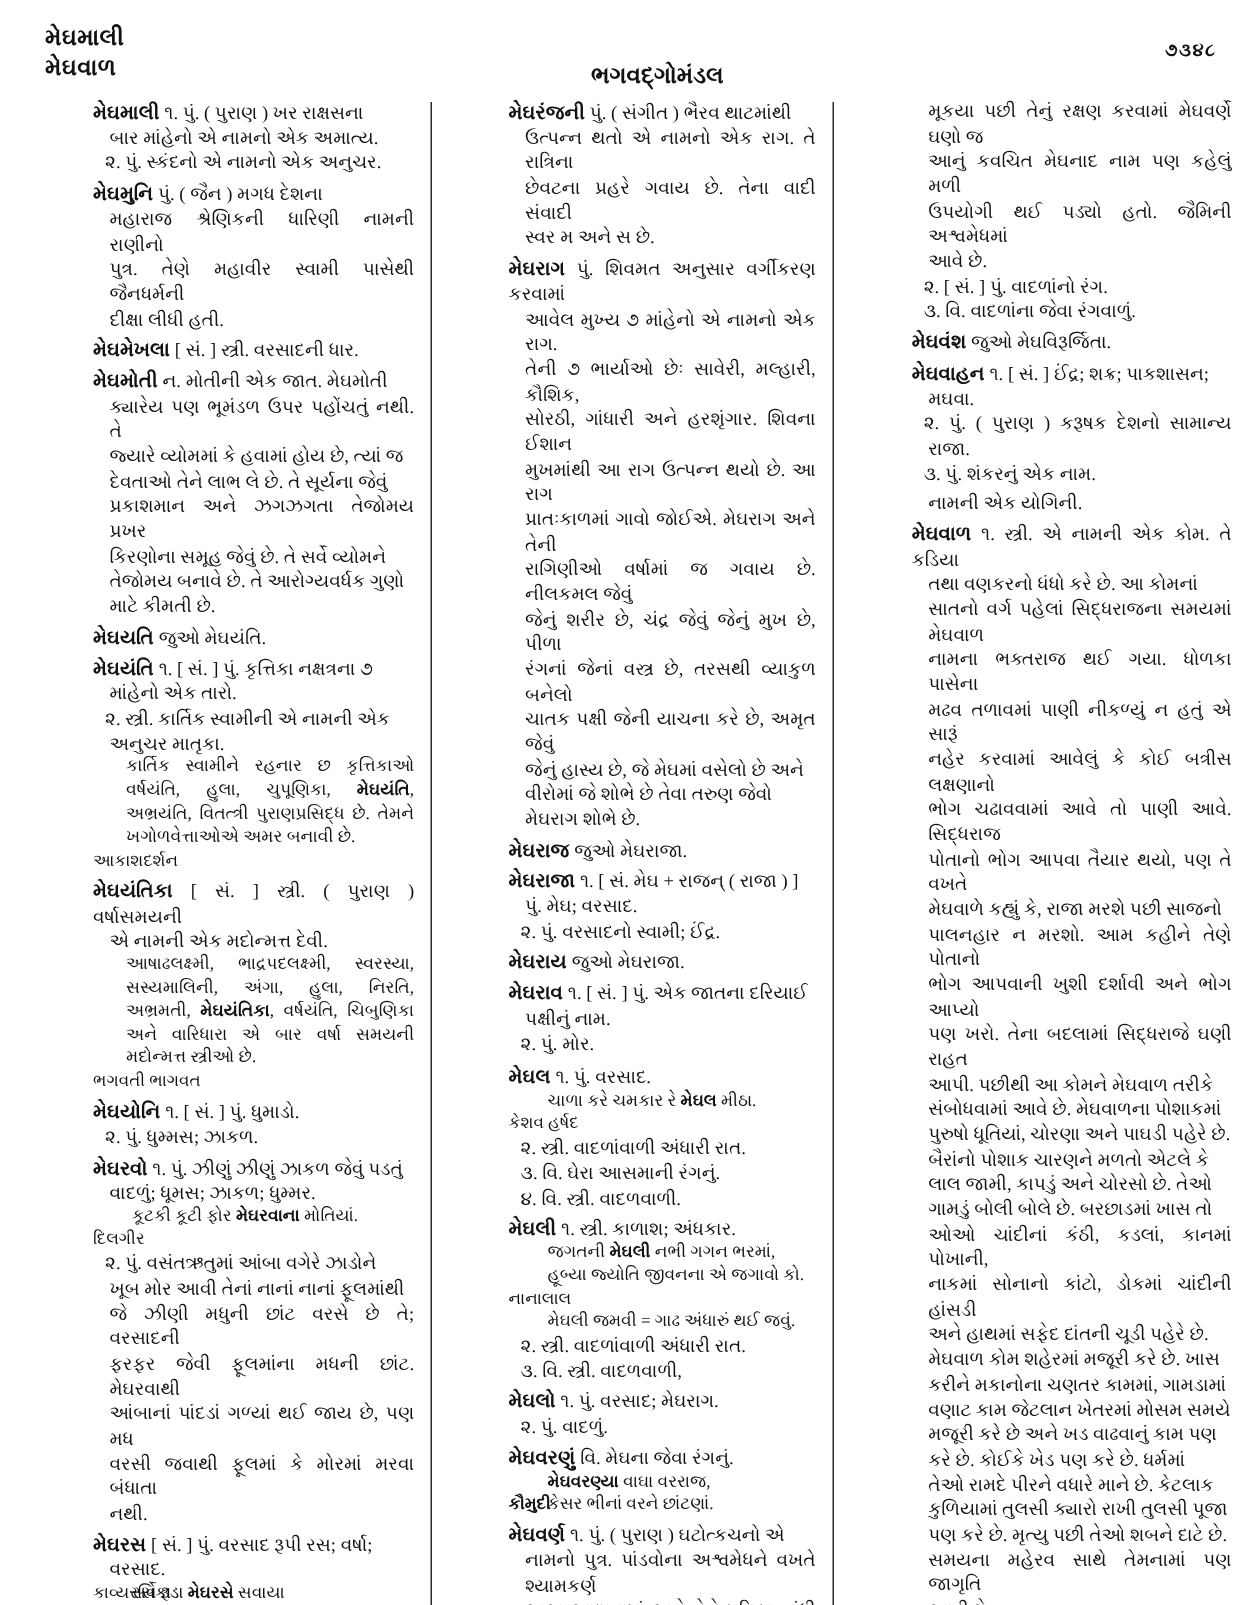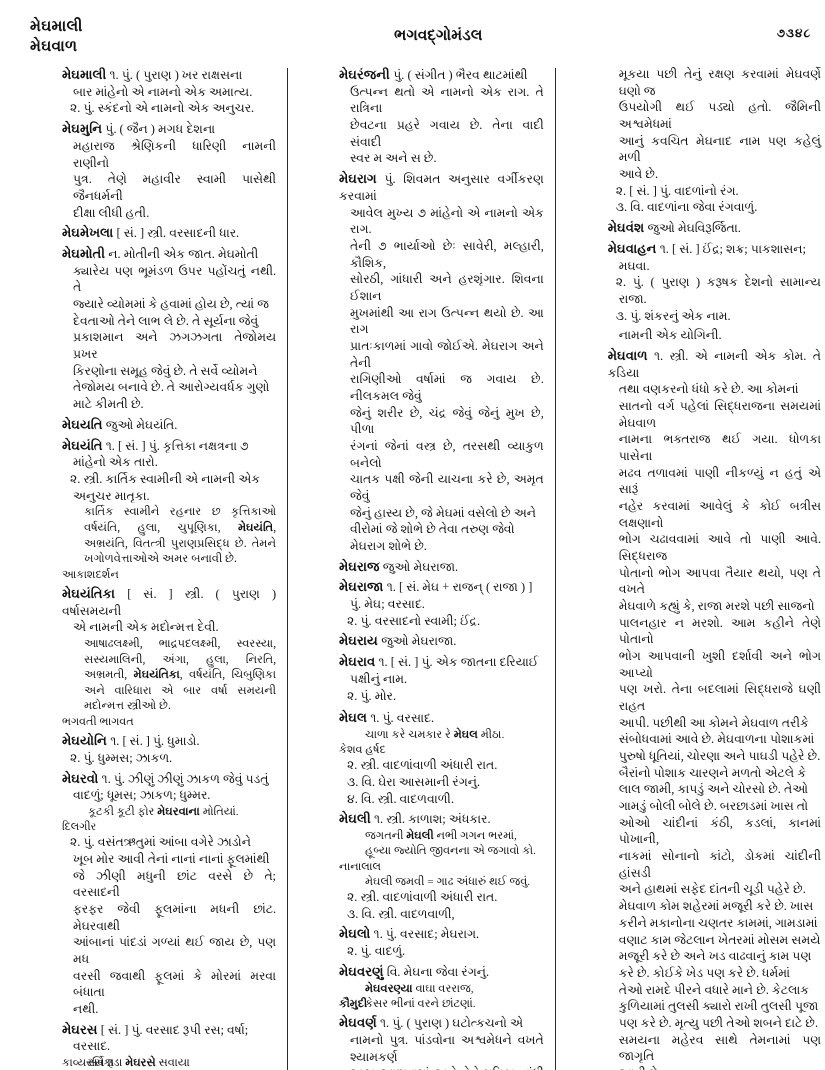--- a/index.html
+++ b/index.html
@@ -36,21 +36,21 @@
     top: 2px;
     line-height: 1.32;
     font-weight: bold;
     font-size: 15.5px;
     letter-spacing: .2px;
   }
   .rh-left div { white-space: nowrap; }
   .rh-center {
     position: absolute;
     left: 372px;
-    top: 12px;
+    top: 28px;
     font-weight: bold;
     font-size: 15.5px;
     white-space: nowrap;
   }
   .rh-right {
     position: absolute;
     right: 10px;
     top: 12px;
     font-weight: bold;
     font-size: 12px;
@@ -293,22 +293,22 @@
           <p class="lead"><span class="hw">મેઘવર્ણ </span>૧. પું. ( પુરાણ ) ઘટોત્કચનો એ</p>
           <p class="cont">નામનો પુત્ર. પાંડવોના અશ્વમેધને વખતે શ્યામકર્ણ</p>
           <p class="cont">અશ્વ આણવામાં અને તેને પત્રિકા બાંધી છૂટો</p>
         </div>
         <div class="gap-sm"></div>
       </div>
     <div class="rule"></div>
     <div class="col c3">
         <div class="entry">
           <p class="cont">મૂકયા પછી તેનું રક્ષણ કરવામાં મેઘવર્ણે ઘણો જ</p>
+          <p class="cont">આનું કવચિત મેઘનાદ નામ પણ કહેલું મળી</p>
           <p class="cont">ઉપયોગી થઈ પડ્યો હતો. જૈમિની અશ્વમેધમાં</p>
-          <p class="cont">આનું કવચિત મેઘનાદ નામ પણ કહેલું મળી</p>
           <p class="cont">આવે છે.</p>
           <p class="sense">૨. [ સં. ] પું. વાદળાંનો રંગ.</p>
           <p class="sense">૩. વિ. વાદળાંના જેવા રંગવાળું.</p>
         </div>
         <div class="gap-sm"></div>
         <div class="entry">
           <p class="lead"><span class="hw">મેઘવંશ </span>જુઓ મેઘવિરૂર્જિતા.</p>
         </div>
         <div class="gap-sm"></div>
         <div class="entry">

